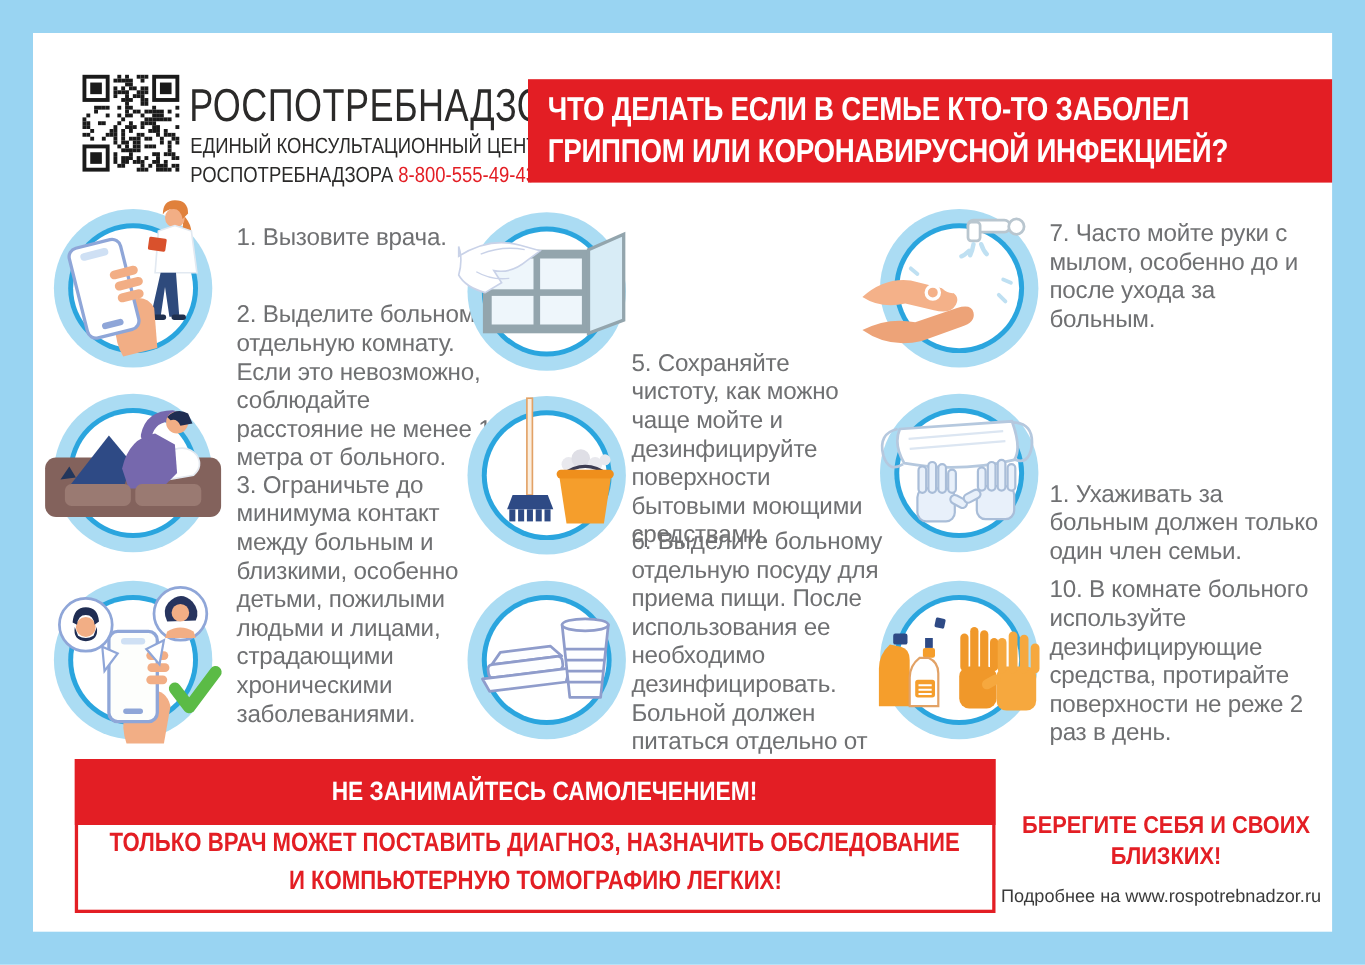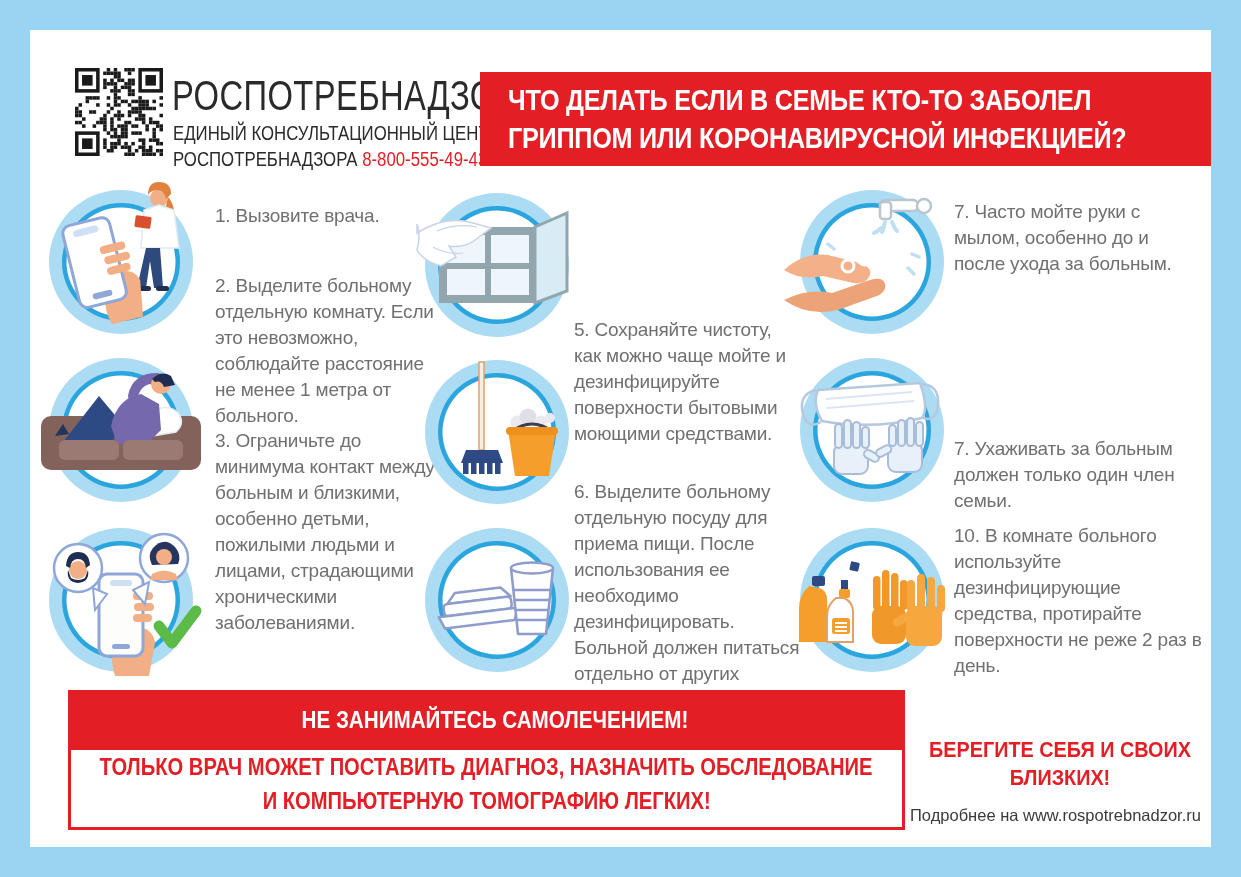--- a/index.html
+++ b/index.html
@@ -22,30 +22,30 @@
     transform:scaleX(0.78);transform-origin:0 0;white-space:nowrap;letter-spacing:0.5px;
   }
   .brand-sub{
     left:143px;top:90px;font-size:20px;color:#2b2a29;line-height:26px;
     transform:scaleX(0.84);transform-origin:0 0;white-space:nowrap;
   }
   .brand-sub .phone{color:#e31e24;}
 
   .title-banner{
     left:450px;top:42px;right:0;height:94px;background:#e31e24;
-    display:flex;flex-direction:column;justify-content:center;padding-left:28px;box-sizing:border-box;
+    display:flex;flex-direction:column;justify-content:center;padding-left:18px;box-sizing:border-box;
   }
   .title-banner .line{
     color:#fff;font-weight:700;font-size:30px;line-height:38px;
     transform:scaleX(0.84);transform-origin:0 50%;white-space:nowrap;letter-spacing:-0.3px;
   }
 
   
   .tip{
-    color:#6f7072;font-size:19px;line-height:26px;letter-spacing:-0.2px;
+    color:#6f7072;font-size:22px;line-height:26px;letter-spacing:-0.2px;
   }
 
   
   .warning-box{
     left:38px;top:660px;width:831px;height:134px;
     border:3px solid #e31e24;background:#fff;
   }
   .warning-head{
     position:absolute;left:-3px;top:-3px;right:-3px;height:60px;background:#e31e24;
     display:flex;align-items:center;justify-content:center;padding-left:16px;
@@ -299,21 +299,21 @@
     <div class="line">ЧТО ДЕЛАТЬ ЕСЛИ В СЕМЬЕ КТО-ТО ЗАБОЛЕЛ</div>
     <div class="line">ГРИППОМ ИЛИ КОРОНАВИРУСНОЙ ИНФЕКЦИЕЙ?</div>
   </div>
 
   <div class="abs tip" style="left:185px;top:173px;width:232px">1. Вызовите врача.</div>
   <div class="abs tip" style="left:185px;top:243px;width:232px">2. Выделите больному отдельную комнату. Если это невозможно, соблюдайте расстояние не менее 1 метра от больного.</div>
   <div class="abs tip" style="left:185px;top:398px;width:232px">3. Ограничьте до минимума контакт между больным и близкими, особенно детьми, пожилыми людьми и лицами, страдающими хроническими заболеваниями.</div>
   <div class="abs tip" style="left:544px;top:287px;width:228px">5. Сохраняйте чистоту, как можно чаще мойте и дезинфицируйте поверхности бытовыми моющими средствами.</div>
   <div class="abs tip" style="left:544px;top:449px;width:228px">6. Выделите больному отдельную посуду для приема пищи. После использования ее необходимо дезинфицировать. Больной должен питаться отдельно от других членов семьи.</div>
   <div class="abs tip" style="left:924px;top:169px;width:245px">7. Часто мойте руки с мылом, особенно до и после ухода за больным.</div>
-  <div class="abs tip" style="left:924px;top:406px;width:245px">7. Ухаживать за больным должен только один член семьи.</div>
+  <div class="abs tip" style="left:924px;top:406px;width:245px">1. Ухаживать за больным должен только один член семьи.</div>
   <div class="abs tip" style="left:924px;top:493px;width:248px">10. В комнате больного используйте дезинфицирующие средства, протирайте поверхности не реже 2 раз в день.</div>
 
   <svg class="abs" style="left:3px;top:144px" width="176" height="176" viewBox="-88 -88 176 176">
     <circle r="72" fill="#abdcf3"></circle>
       <circle r="59" fill="#2aa5de"></circle>
       <circle r="54.5" fill="#fff"></circle>
     <g transform="translate(30,-18)">
       <path d="M16,-48 q10,10 6,26 l-8,-2 z" fill="#e0813c"></path>
       <circle cx="8" cy="-46" r="9" fill="#f2ae85"></circle>
       <path d="M-3,-49 q0,-13 11,-13 q12,0 12,12 l-5,5 q-2,-9 -8,-9 q-7,0 -10,5 z" fill="#e0813c"></path>

